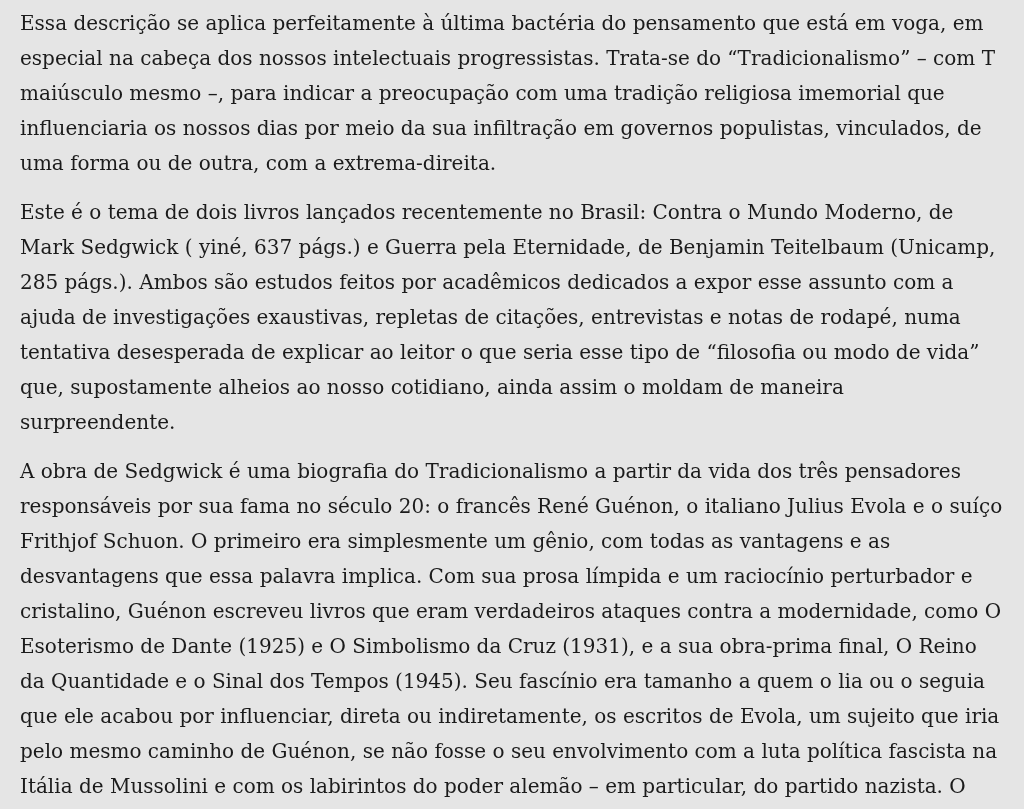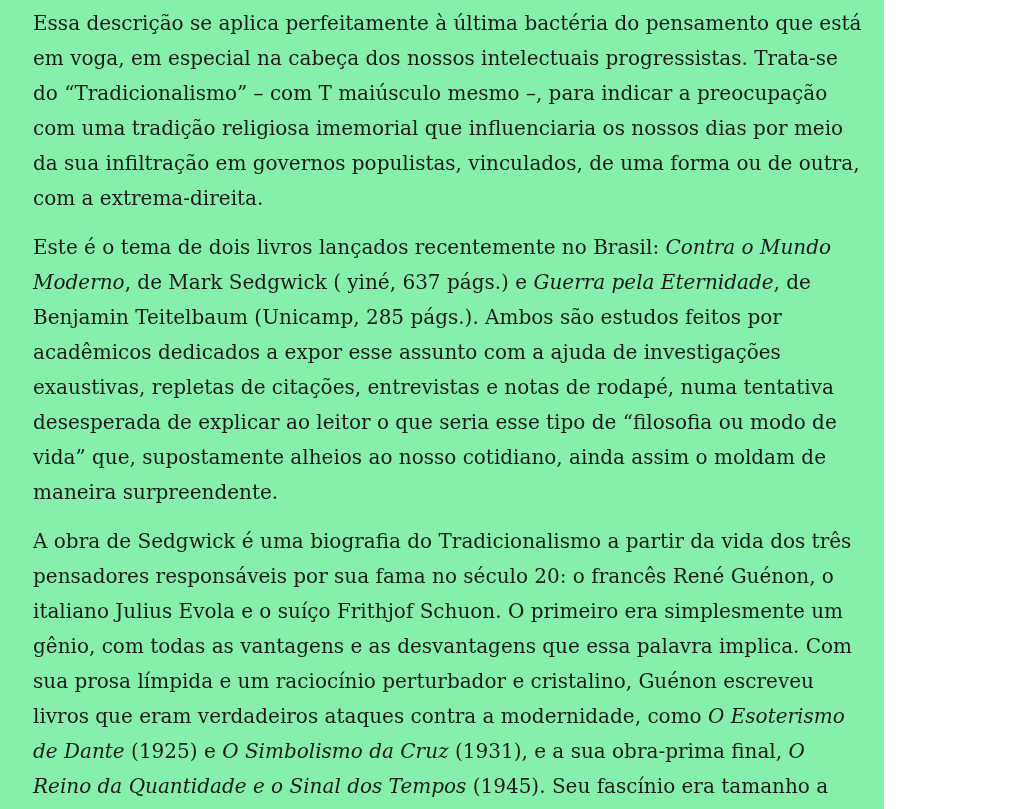--- a/index.html
+++ b/index.html
@@ -1,41 +1,39 @@
 <!DOCTYPE html>
 <html lang="pt-BR"><head>
 <meta charset="utf-8">
 <style>
   html, body {
     margin: 0;
     padding: 0;
     background: #ffffff;
   }
   .page {
-    width: 884px;
+    width: 1024px;
     height: 809px;
     box-sizing: border-box;
-    background: #86efac;
+    background: #e5e5e5;
     overflow: hidden;
-    padding-left: 13px;
   }
   .article {
     box-sizing: border-box;
     padding: 6px 20px 0 20px;
     font-family: "DejaVu Serif", "Liberation Serif", serif;
     font-size: 20px;
     line-height: 35px;
     color: #1b1b1b;
     text-align: left;
   }
   .article p {
     margin: 0 0 14px 0;
   }
   .article .run-italic {
-    font-style: italic;
   }
 </style>
 </head>
 <body style="background: rgb(255, 255, 255);">
 
 <div class="page">
   <div class="article" id="article" style="color: rgb(27, 27, 27);">
       <p><span class="run-normal">Essa descrição se aplica perfeitamente à última bactéria do pensamento que está em voga, em especial na cabeça dos nossos intelectuais progressistas. Trata-se do “Tradicionalismo” – com T maiúsculo mesmo –, para indicar a preocupação com uma tradição religiosa imemorial que influenciaria os nossos dias por meio da sua infiltração em governos populistas, vinculados, de uma forma ou de outra, com a extrema-direita.</span></p>
       <p><span class="run-normal">Este é o tema de dois livros lançados recentemente no Brasil: </span><span class="run-italic">Contra o Mundo Moderno</span><span class="run-normal">, de Mark Sedgwick ( yiné, 637 págs.) e </span><span class="run-italic">Guerra pela Eternidade</span><span class="run-normal">, de Benjamin Teitelbaum (Unicamp, 285 págs.). Ambos são estudos feitos por acadêmicos dedicados a expor esse assunto com a ajuda de investigações exaustivas, repletas de citações, entrevistas e notas de rodapé, numa tentativa desesperada de explicar ao leitor o que seria esse tipo de “filosofia ou modo de vida” que, supostamente alheios ao nosso cotidiano, ainda assim o moldam de maneira surpreendente.</span></p>
       <p><span class="run-normal">A obra de Sedgwick é uma biografia do Tradicionalismo a partir da vida dos três pensadores responsáveis por sua fama no século 20: o francês René Guénon, o italiano Julius Evola e o suíço Frithjof Schuon. O primeiro era simplesmente um gênio, com todas as vantagens e as desvantagens que essa palavra implica. Com sua prosa límpida e um raciocínio perturbador e cristalino, Guénon escreveu livros que eram verdadeiros ataques contra a modernidade, como </span><span class="run-italic">O Esoterismo de Dante</span><span class="run-normal"> (1925) e </span><span class="run-italic">O Simbolismo da Cruz</span><span class="run-normal"> (1931), e a sua obra-prima final, </span><span class="run-italic">O Reino da Quantidade e o Sinal dos Tempos</span><span class="run-normal"> (1945). Seu fascínio era tamanho a quem o lia ou o seguia que ele acabou por influenciar, direta ou indiretamente, os escritos de Evola, um sujeito que iria pelo mesmo caminho de Guénon, se não fosse o seu envolvimento com a luta política fascista na Itália de Mussolini e com os labirintos do poder alemão – em particular, do partido nazista. O terceiro nome, Schuon, era um discípulo direto de Guénon, acompanhando-o inclusive na sua conversão de uma mística cristã, com toques orientais, a um</span></p>

